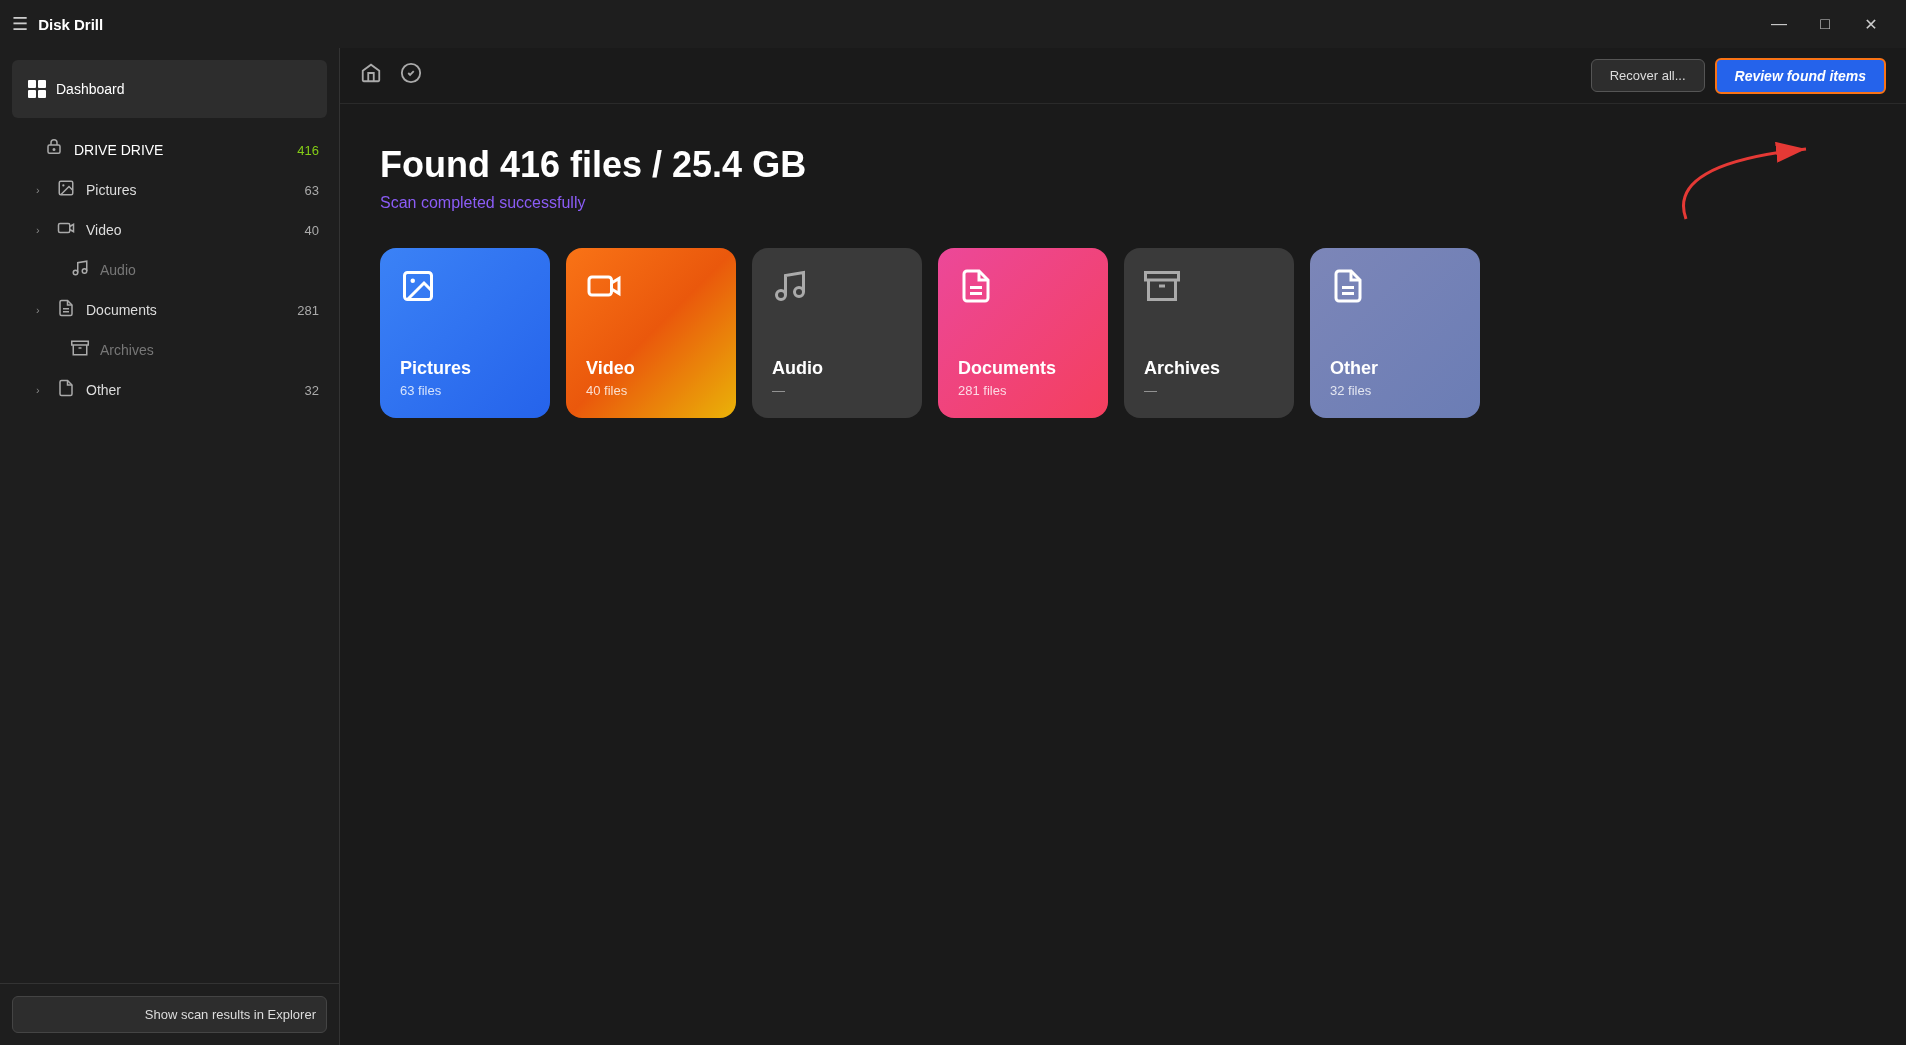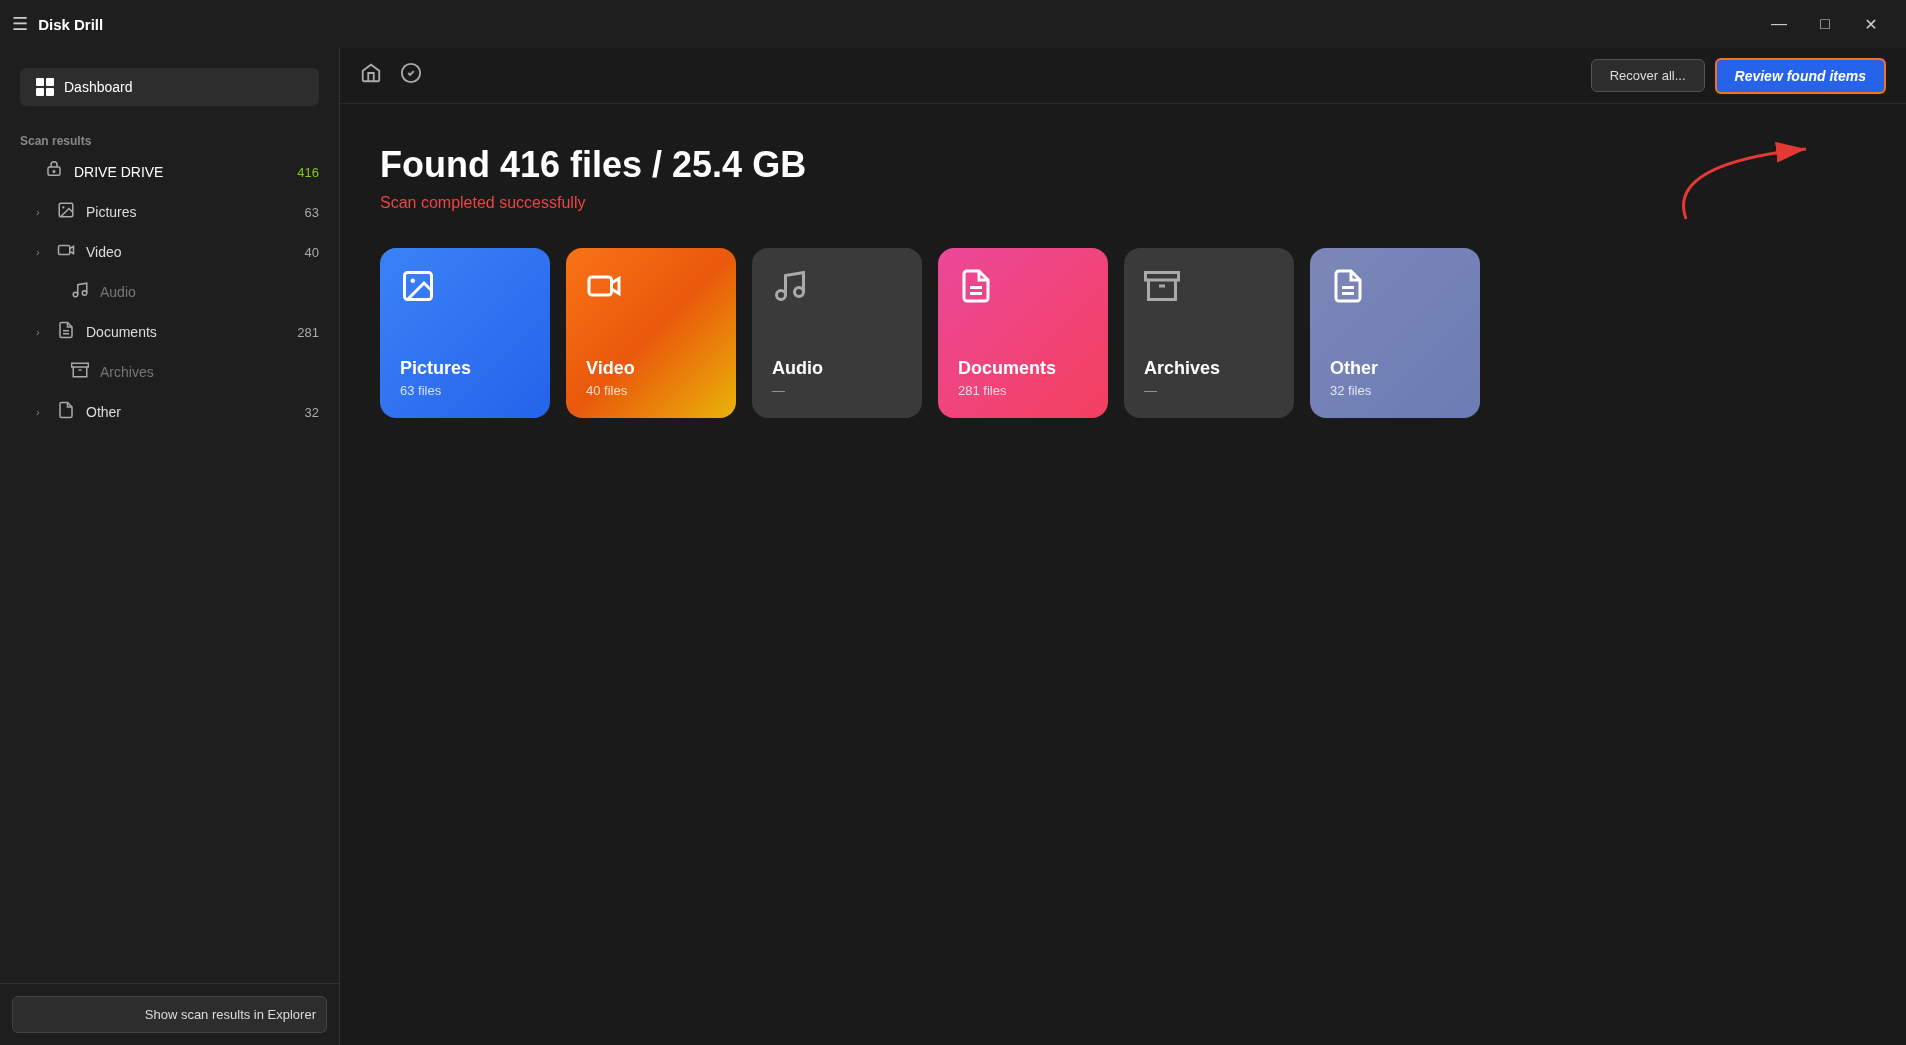--- a/index.html
+++ b/index.html
@@ -63,23 +63,23 @@
       width: 340px;
       background: #1e1e1e;
       display: flex;
       flex-direction: column;
       flex-shrink: 0;
       border-right: 1px solid #333;
     }
     .sidebar-dashboard {
       display: flex;
       align-items: center;
-      padding: 10px 16px;
+      padding: 20px 16px;
       background: #2d2d2d;
-      margin: 20px;
+      margin: 12px;
       border-radius: 6px;
       cursor: pointer;
       gap: 10px;
     }
     .dashboard-icon {
       display: grid;
       grid-template-columns: 1fr 1fr;
       gap: 2px;
       width: 18px;
       height: 18px;
@@ -223,21 +223,21 @@
       position: relative;
     }
 
     .found-title {
       color: #fff;
       font-size: 36px;
       font-weight: 700;
       margin-bottom: 8px;
     }
     .scan-status {
-      color: #ef4444;
+      color: #8b5cf6;
       font-size: 16px;
       margin-bottom: 36px;
     }
 
     
     .category-cards {
       display: flex;
       gap: 16px;
       flex-wrap: nowrap;
     }
@@ -318,21 +318,20 @@
     <div class="sidebar-dashboard">
       <div class="dashboard-icon">
         <span></span>
           <span></span>
           <span></span>
           <span></span>
       </div>
       <span class="sidebar-dashboard-label">Dashboard</span>
     </div>
 
-    <div class="scan-results-label">Scan results</div>
 
     <div class="sidebar-item drive-item">
       <span class="expand-arrow"></span>
       <span class="item-icon">
         <svg width="18" height="18" viewBox="0 0 24 24" fill="none" stroke="currentColor" stroke-width="2">
           <rect x="4" y="8" width="16" height="11" rx="2"></rect>
           <path d="M8 8V5a4 4 0 0 1 8 0v3"></path>
           <circle cx="12" cy="14" r="1" fill="currentColor"></circle>
         </svg>
       </span>

